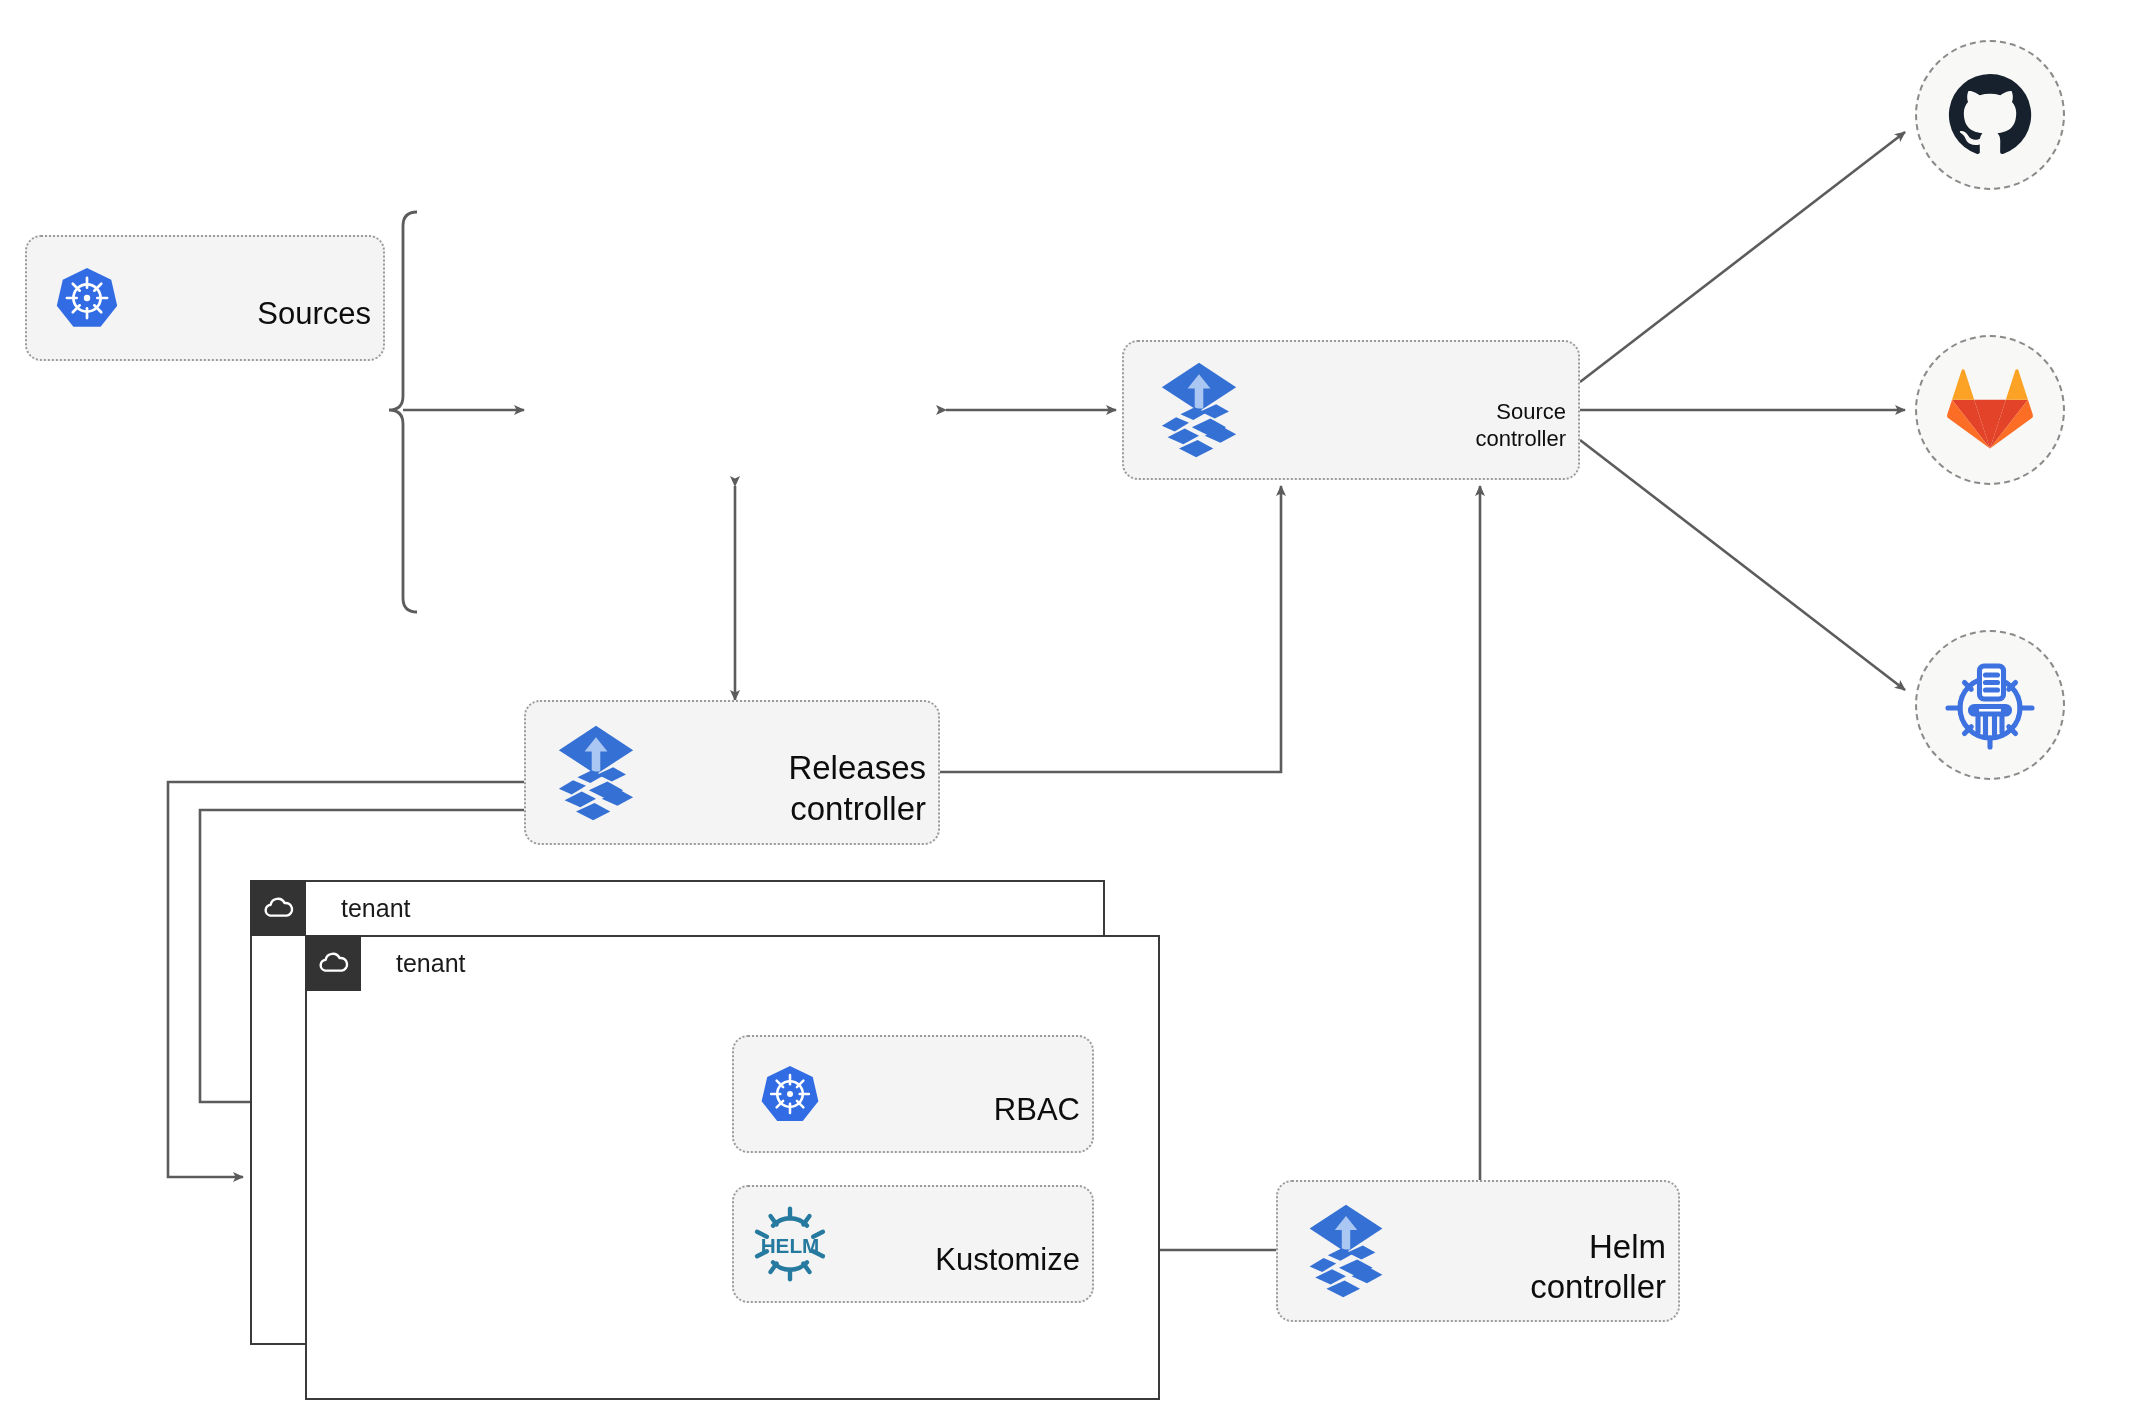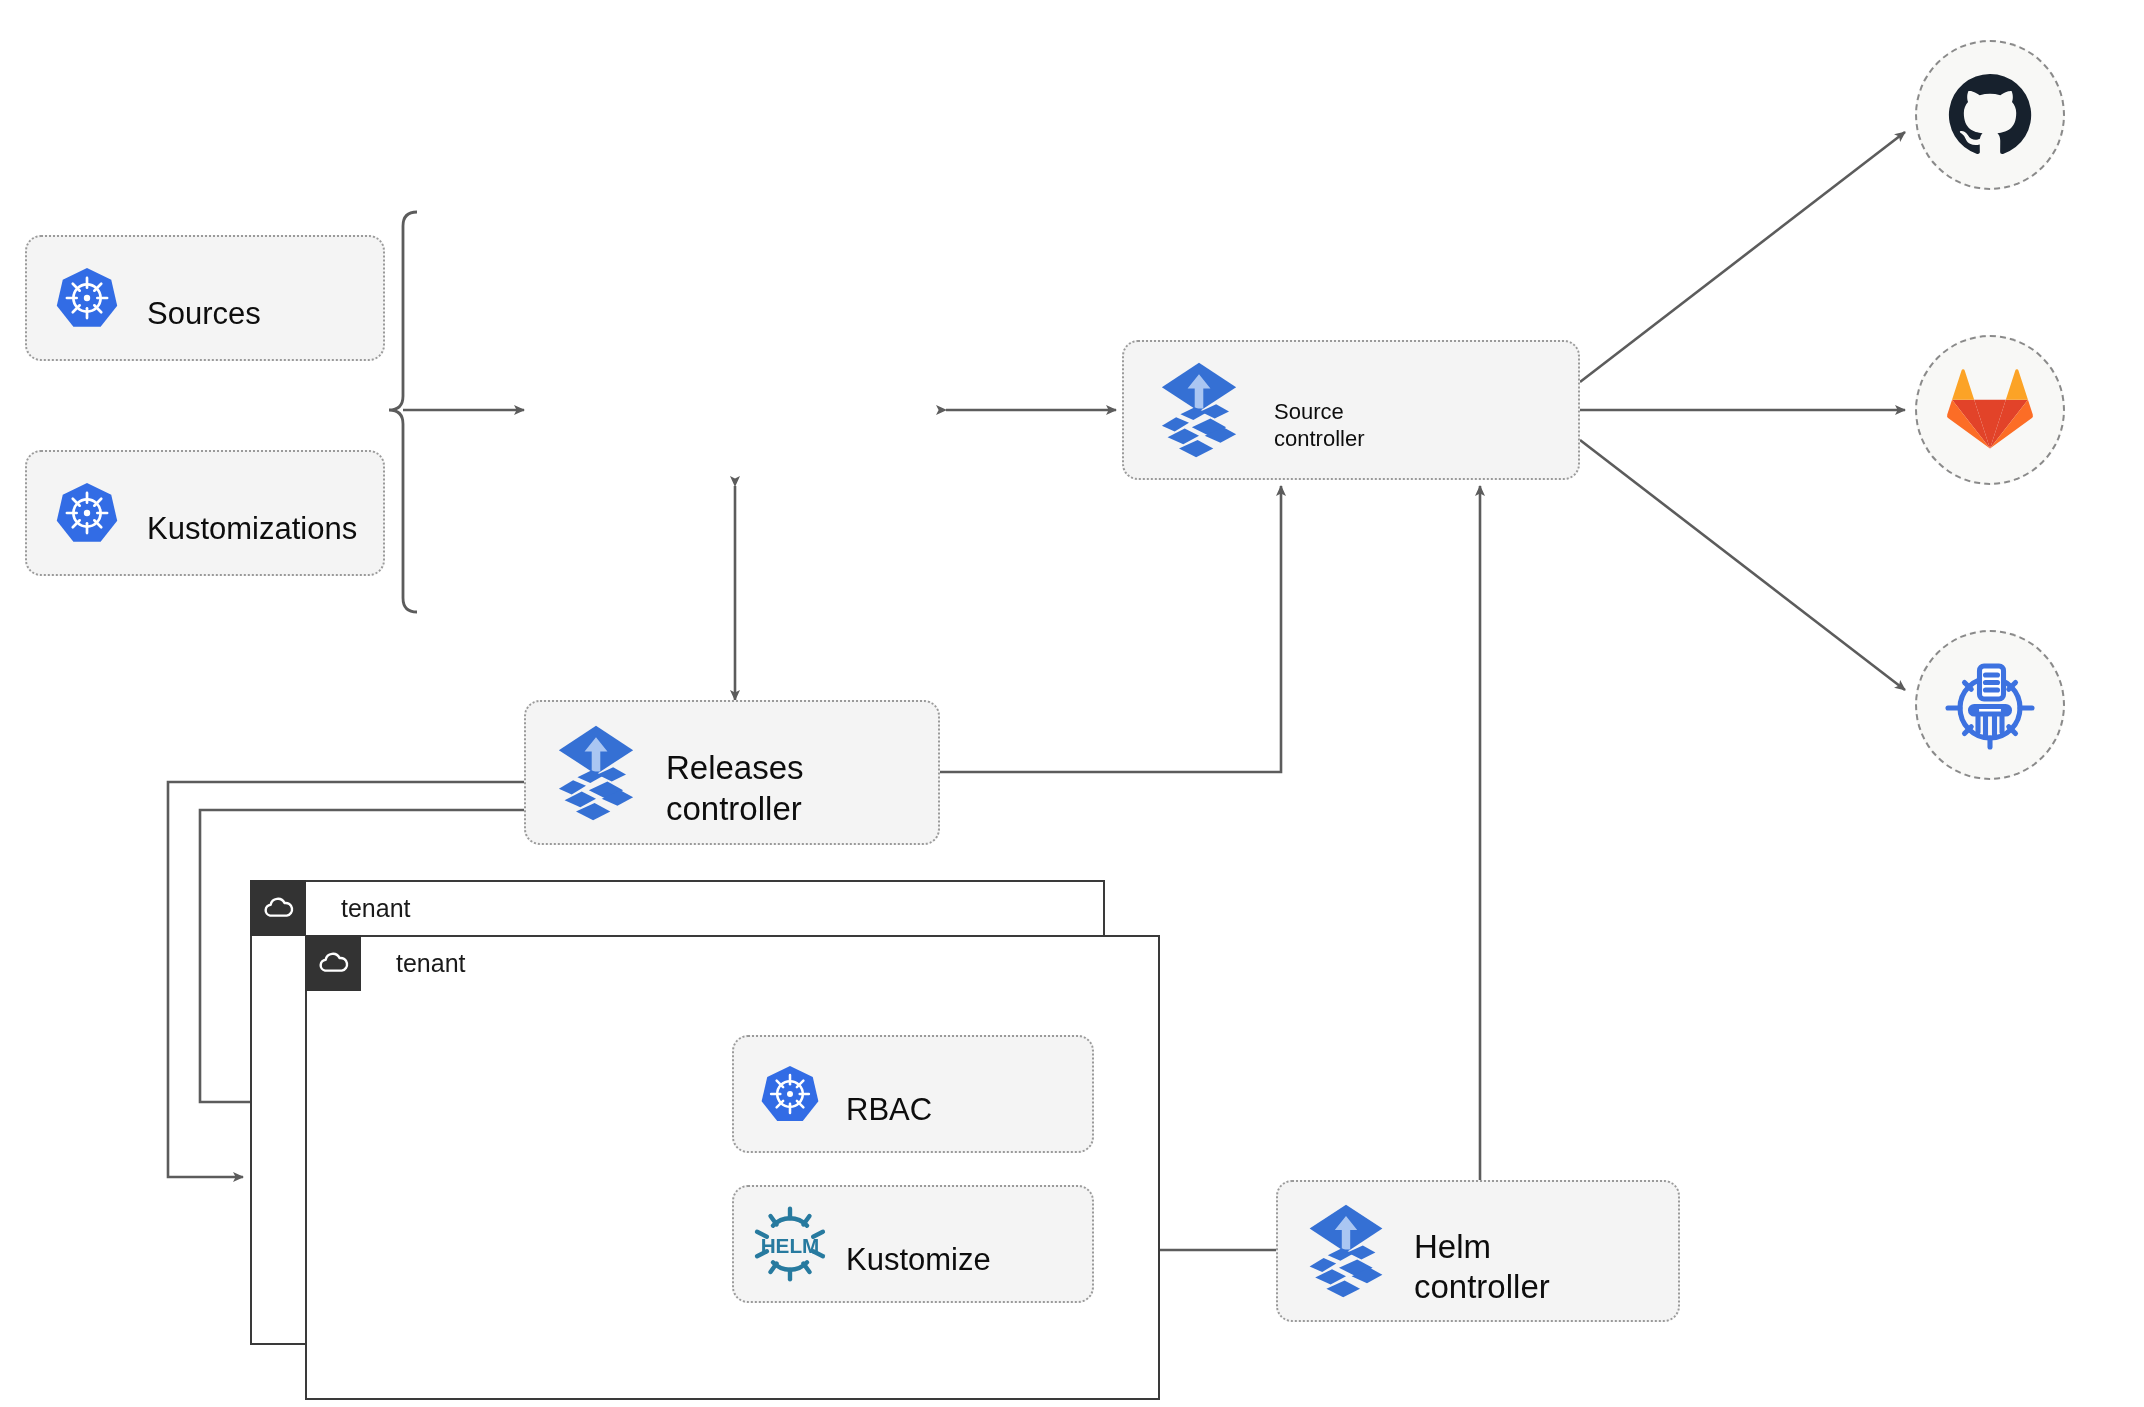--- a/index.html
+++ b/index.html
@@ -36,21 +36,21 @@
     z-index:3;
   }
   .node .ico{
     flex:0 0 auto;
     display:flex;
     align-items:center;
     justify-content:center;
   }
   .node .lbl{
     flex:1 1 auto;
-    text-align:left;
+    text-align:right;
     color:#0d0d0d;
     line-height:1.22;
     white-space:pre-line;
     padding-right:12px;
     margin-top:32px;
   }
 
   
   .tenant{
     position:absolute;
@@ -167,40 +167,20 @@
           <path d="M18.2 18.2 L24.9 24.9"></path>
             <path d="M39.1 39.1 L45.8 45.8"></path>
           <path d="M45.8 18.2 L39.1 24.9"></path>
             <path d="M24.9 39.1 L18.2 45.8"></path>
         </g>
       </svg>
     </div>
     <div class="lbl" style="font-size:31px;">Sources</div>
   </div>
 
-  <div class="node" style="left:25px;top:450px;width:360px;height:126px;">
-    <div class="ico" style="width:120px;">
-      <svg width="66" height="66" viewBox="0 0 64 64">
-        <path d="M32 3 L55.5 14.4 L61.3 39.6 L45.2 59.8 L18.8 59.8 L2.7 39.6 L8.5 14.4 Z" fill="#326ce5"></path>
-        <g stroke="#ffffff" stroke-width="2.6" fill="none" stroke-linecap="round">
-          <circle cx="32" cy="32" r="13.2"></circle>
-          <circle cx="32" cy="32" r="3.1" fill="#ffffff" stroke="none"></circle>
-          <path d="M32 12.5 V22"></path>
-            <path d="M32 42 V51.5"></path>
-          <path d="M12.5 32 H22"></path>
-            <path d="M42 32 H51.5"></path>
-          <path d="M18.2 18.2 L24.9 24.9"></path>
-            <path d="M39.1 39.1 L45.8 45.8"></path>
-          <path d="M45.8 18.2 L39.1 24.9"></path>
-            <path d="M24.9 39.1 L18.2 45.8"></path>
-        </g>
-      </svg>
-    </div>
-    <div class="lbl" style="font-size:31px;">Kustomizations</div>
-  </div>
 
 
   <div class="node" style="left:1122px;top:340px;width:458px;height:140px;">
     <div class="ico" style="width:150px;">
       <svg width="92" height="100" viewBox="0 0 64 70">
         <path d="M32 2 L58 19 L32 36 L6 19 Z" fill="#3570d4"></path>
         <path d="M32 10 L40 20 L35 20 L35 34 L29 34 L29 20 L24 20 Z" fill="#aac6f2"></path>
         <g fill="#3570d4">
           <path d="M6 46 L16 40 L25 44 L15 50 Z"></path>
           <path d="M19 38 L29 33 L37 37 L28 42 Z"></path>

